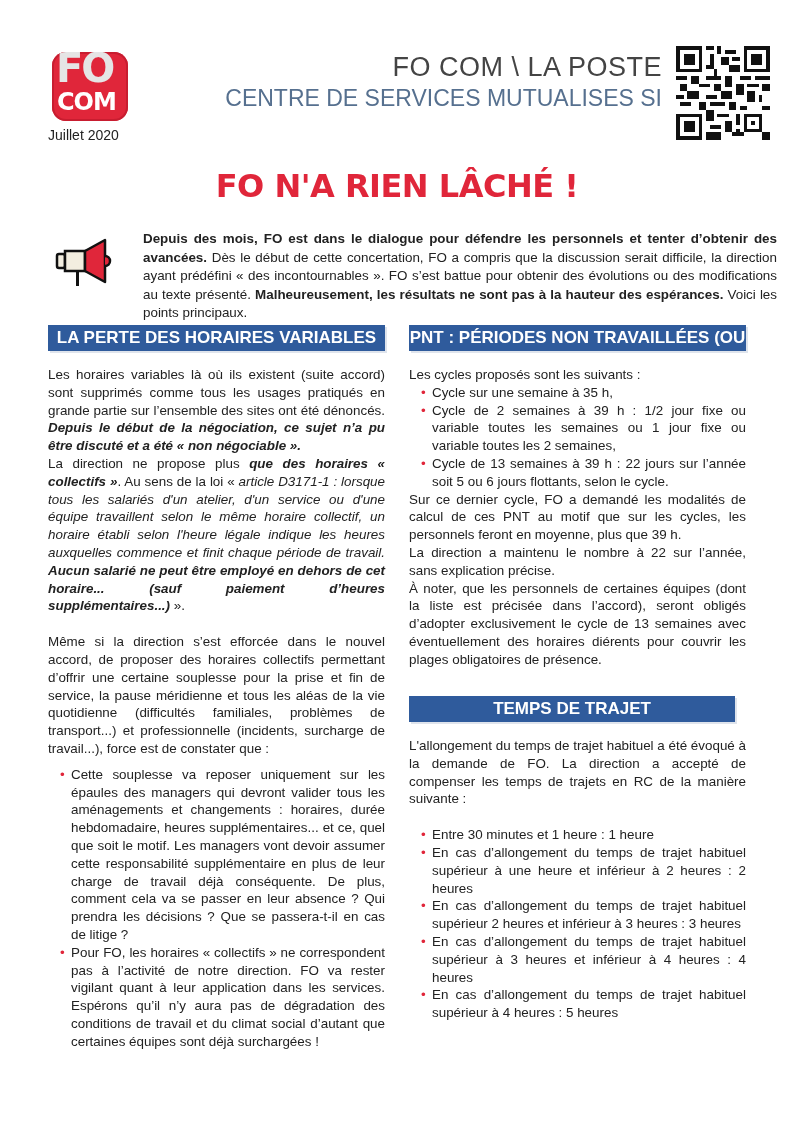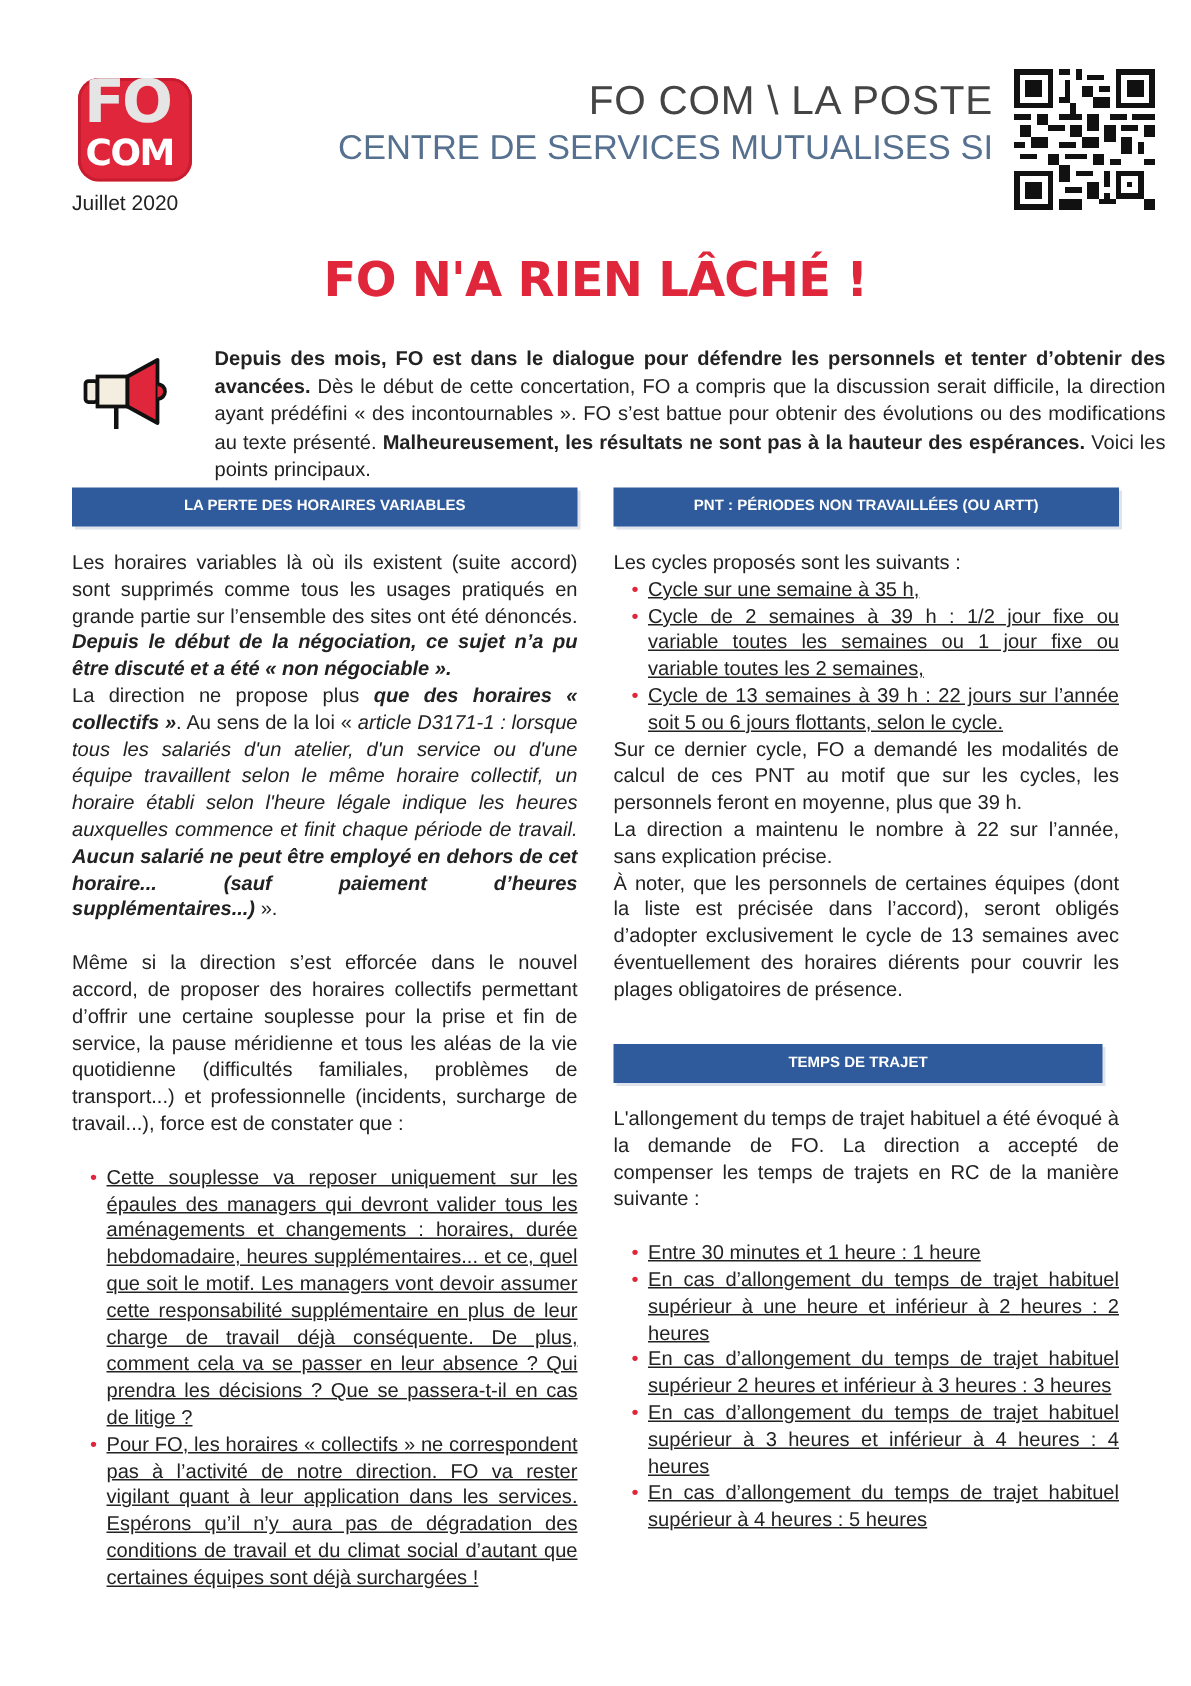--- a/index.html
+++ b/index.html
@@ -23,26 +23,26 @@
   
   .headline { left: 0; width: 794px; top: 170px; text-align: center;
               font: 900 32px/1 "DejaVu Sans", sans-serif; color: #e0263a; letter-spacing: -0.5px; }
 
   
   .mega { left: 55px; top: 238px; width: 60px; height: 50px; }
   .intro { left: 143px; top: 230px; width: 634px; font-size: 13.4px; line-height: 18.5px;
            text-align: justify; }
 
   
-  .bar { height: 26px; background: #2f5b9c; color: #fff; font-weight: bold; font-size: 10px;
+  .bar { height: 26px; background: #2f5b9c; color: #fff; font-weight: bold; font-size: 17px;
          line-height: 26px; text-align: center; box-shadow: 2px 2px 0 #dfe4ec; }
 
   .col { font-size: 13.4px; line-height: 17.8px; text-align: justify; color: #222; }
   .col p { margin: 0; }
-  .col ul { margin: 0; padding: 0; list-style: none; text-decoration: underline; }
+  .col ul { margin: 0; padding: 0; list-style: none; }
   .col li { position: relative; padding-left: 23px; }
   .col li::before { content: "•"; position: absolute; left: 12px; top: 0; color: #e0263a; }
   .bi { font-weight: bold; font-style: italic; }
   .it { font-style: italic; }
   .b { font-weight: bold; }
 </style>
 </head>
 <body>
 
 <div class="abs logo">
@@ -118,21 +118,21 @@
 </svg>
 <div class="abs intro">
   <span class="b">Depuis des mois, FO est dans le dialogue pour défendre les personnels et tenter d’obtenir des avancées.</span><span> Dès le début de cette concertation, FO a compris que la discussion serait difficile, la direction ayant prédéfini « des incontournables ». FO s’est battue pour obtenir des évolutions ou des modifications au texte présenté. </span><span class="b">Malheureusement, les résultats ne sont pas à la hauteur des espérances.</span><span> Voici les points principaux.</span>
 </div>
 
 <div class="abs bar" style="left:48px; top:325px; width:337px;">LA PERTE DES HORAIRES VARIABLES</div>
 <div class="abs col" style="left:48px; top:366px; width:337px;">
   <p><span> Les horaires variables là où ils existent (suite accord) sont supprimés comme tous les usages pratiqués en grande partie sur l’ensemble des sites ont été dénoncés. </span><span class="bi">Depuis le début de la négociation, ce sujet n’a pu être discuté et a été « non négociable ».</span></p>
   <p><span>La direction ne propose plus </span><span class="bi">que des horaires « collectifs »</span><span>. Au sens de la loi « </span><span class="it">article D3171-1 : lorsque tous les salariés d'un atelier, d'un service ou d'une équipe travaillent selon le même horaire collectif, un horaire établi selon l'heure légale indique les heures auxquelles commence et finit chaque période de travail. </span><span class="bi">Aucun salarié ne peut être employé en dehors de cet horaire... (sauf paiement d’heures supplémentaires...)</span><span> ».</span></p>
   <p style="margin-top:18px;">Même si la direction s’est efforcée dans le nouvel accord, de proposer des horaires collectifs permettant d’offrir une certaine souplesse pour la prise et fin de service, la pause méridienne et tous les aléas de la vie quotidienne (difficultés familiales, problèmes de transport...) et professionnelle (incidents, surcharge de travail...), force est de constater que :</p>
-  <ul style="margin-top:18px;">
+  <ul style="margin-top:8px;">
     <li>Cette souplesse va reposer uniquement sur les épaules des managers qui devront valider tous les aménagements et changements : horaires, durée hebdomadaire, heures supplémentaires... et ce, quel que soit le motif. Les managers vont devoir assumer cette responsabilité supplémentaire en plus de leur charge de travail déjà conséquente. De plus, comment cela va se passer en leur absence ? Qui prendra les décisions ? Que se passera-t-il en cas de litige ?</li>
     <li>Pour FO, les horaires « collectifs » ne correspondent pas à l’activité de notre direction. FO va rester vigilant quant à leur application dans les services. Espérons qu’il n’y aura pas de dégradation des conditions de travail et du climat social d’autant que certaines équipes sont déjà surchargées !</li>
   </ul>
 </div>
 
 <div class="abs bar" style="left:409px; top:325px; width:337px;">PNT : PÉRIODES NON TRAVAILLÉES (OU ARTT)</div>
 <div class="abs col" style="left:409px; top:366px; width:337px;">
   <p>Les cycles proposés sont les suivants :</p>
   <ul>
     <li>Cycle sur une semaine à 35 h,</li>

